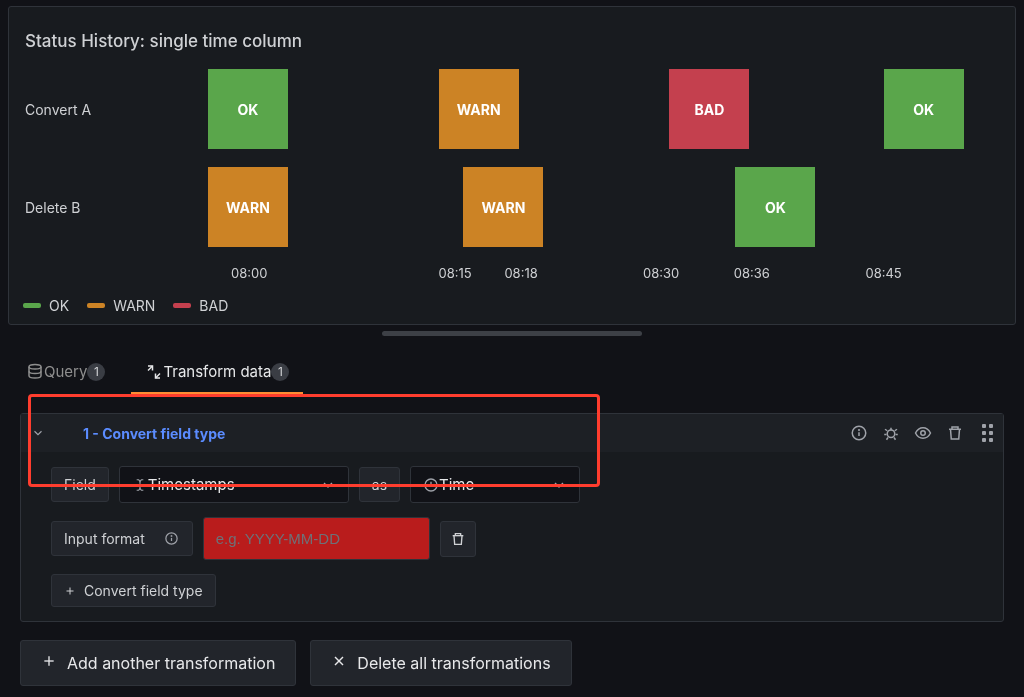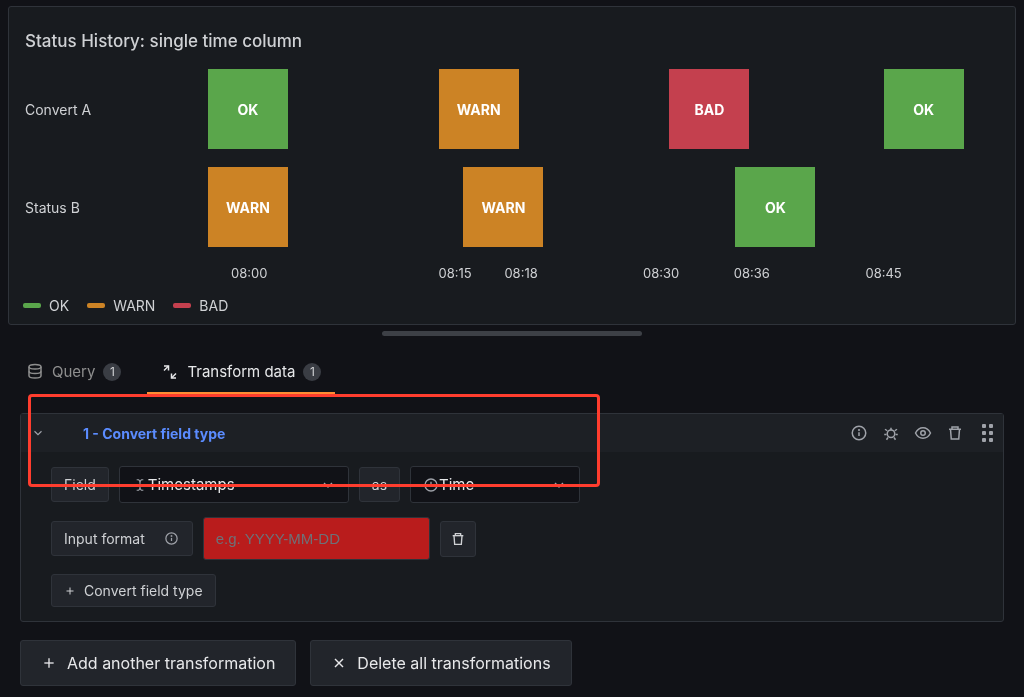--- a/index.html
+++ b/index.html
@@ -35,21 +35,21 @@
   .axis{margin-left:150px;position:relative;height:22px;}
   .tick{position:absolute;top:0;color:#cfd1d4;font-size:13px;transform:translateX(-50%);}
   .legend{display:flex;gap:18px;margin-top:10px;margin-left:-2px;}
   .leg-item{display:flex;align-items:center;gap:8px;font-size:14px;color:#cfd1d4;}
   .swatch{width:18px;height:5px;border-radius:2px;}
 
   .scroll-ind{height:5px;width:260px;background:#3d4046;border-radius:3px;margin:6px auto 0 auto;}
 
   
   .tabs{display:flex;gap:28px;padding:18px 20px 0 20px;align-items:center;}
-  .tab{display:flex;align-items:center;gap:8px;color:var(--text-dim);padding:8px 6px 14px 6px;cursor:pointer;position:relative;font-size:15px;}
+  .tab{display:flex;align-items:center;color:var(--text-dim);padding:8px 6px 14px 6px;cursor:pointer;position:relative;font-size:15px;}
   .tab.active{color:#e7e8ea;}
   .tab.active::after{content:"";position:absolute;left:-8px;right:-8px;bottom:0;height:3px;background:var(--orange);}
   .pill{background:#3a3d44;color:#d2d3d6;border-radius:10px;font-size:12px;min-width:18px;height:18px;display:inline-flex;align-items:center;justify-content:center;padding:0 6px;}
   .tab svg{width:18px;height:18px;}
 
   
   .editor{padding:18px 20px 0 20px;}
   .xform{border:1px solid var(--border);border-radius:3px;background:var(--panel);}
   .xform-head{display:flex;align-items:center;height:38px;padding:0 10px;background:#1d2025;}
   .chev{width:14px;height:14px;color:#9fa2a9;margin-right:10px;}
@@ -70,21 +70,21 @@
   .sel-ic{width:16px;height:16px;color:#9fa2a9;}
   .input-text{background:#b91c1c;border:1px solid var(--border);border-radius:3px;padding:12px 12px;color:#e7e8ea;font-size:15px;width:227px;}
   .input-text::placeholder{color:#6e7178;}
   .icon-btn{width:36px;height:36px;border:1px solid var(--border);border-radius:3px;background:#22252b;display:flex;align-items:center;justify-content:center;cursor:pointer;color:#cfd1d4;}
   .icon-btn svg{width:16px;height:16px;}
   .small-btn{display:inline-flex;align-items:center;gap:8px;border:1px solid var(--border);border-radius:3px;background:#22252b;padding:7px 12px;color:#cfd1d4;font-size:14px;cursor:pointer;}
 
   .highlight-box{position:absolute;border:3px solid var(--highlight);border-radius:4px;pointer-events:none;}
 
   .footer-btns{display:flex;gap:14px;padding:18px 20px 0 20px;}
-  .big-btn{display:flex;align-items:center;gap:10px;border:1px solid var(--border);border-radius:3px;background:#22252b;padding:12px 20px;color:#e7e8ea;font-size:16px;cursor:pointer;}
+  .big-btn{display:flex;align-items:flex-start;gap:10px;border:1px solid var(--border);border-radius:3px;background:#22252b;padding:12px 20px;color:#e7e8ea;font-size:16px;cursor:pointer;}
   .big-btn svg{width:16px;height:16px;}
 
   .info-q{display:inline-flex;align-items:center;justify-content:center;width:16px;height:16px;color:#9fa2a9;}
 </style>
 </head>
 <body>
 
 <div class="page">
 
   <div class="viz-panel">
@@ -94,21 +94,21 @@
         <div class="srow">
           <div class="srow-label">Convert A</div>
           <div class="srow-track">
             <div class="block ok" style="left: 4%;">OK</div>
             <div class="block warn" style="left: 32%;">WARN</div>
             <div class="block bad" style="left: 60%;">BAD</div>
             <div class="block ok" style="left: 86%;">OK</div>
           </div>
         </div>
         <div class="srow">
-          <div class="srow-label">Status B</div>
+          <div class="srow-label">Delete B</div>
           <div class="srow-track">
             <div class="block warn" style="left: 4%;">WARN</div>
             <div class="block warn" style="left: 35%;">WARN</div>
             <div class="block ok" style="left: 68%;">OK</div>
           </div>
         </div>
       </div>
 
     <div class="axis" id="axis">
         <div class="tick" style="left: 9%;">08:00</div>

